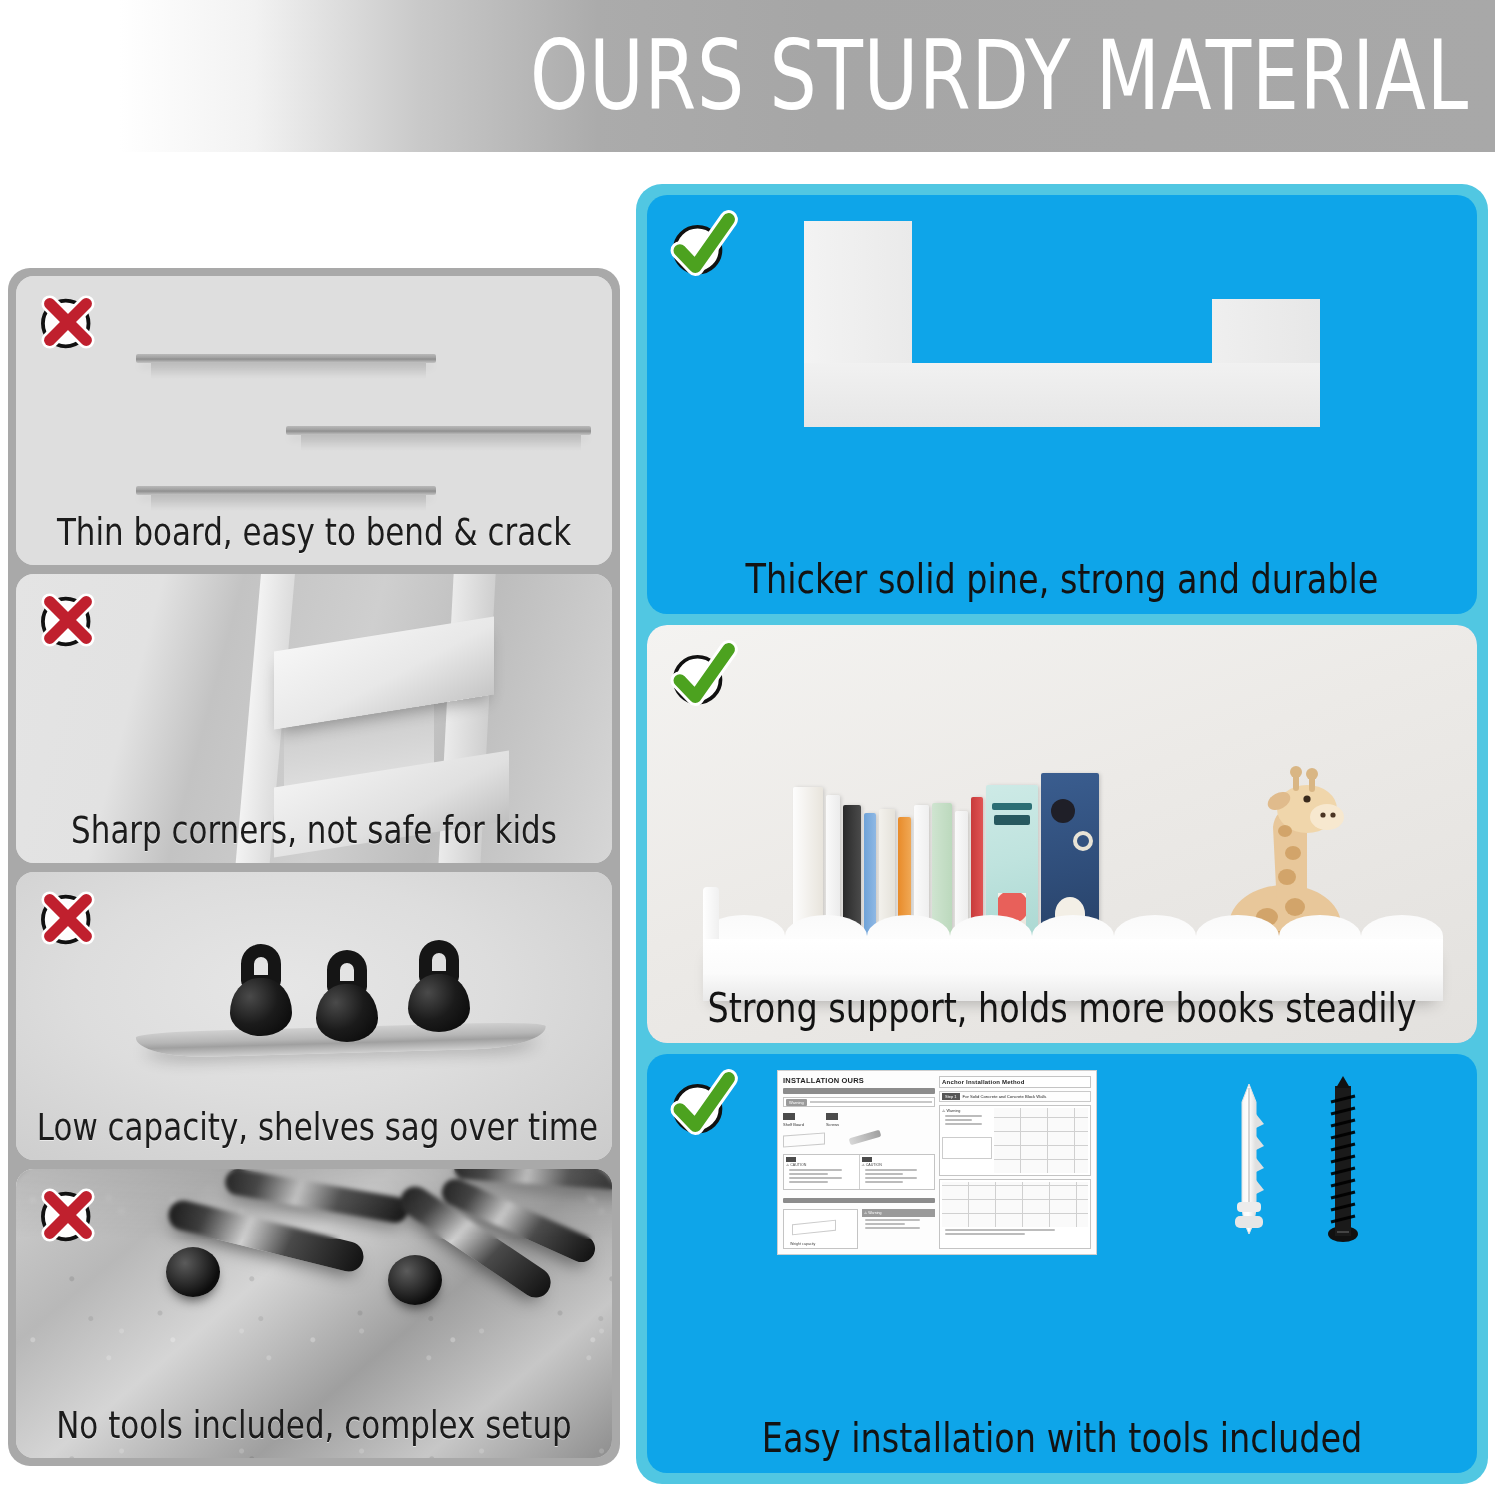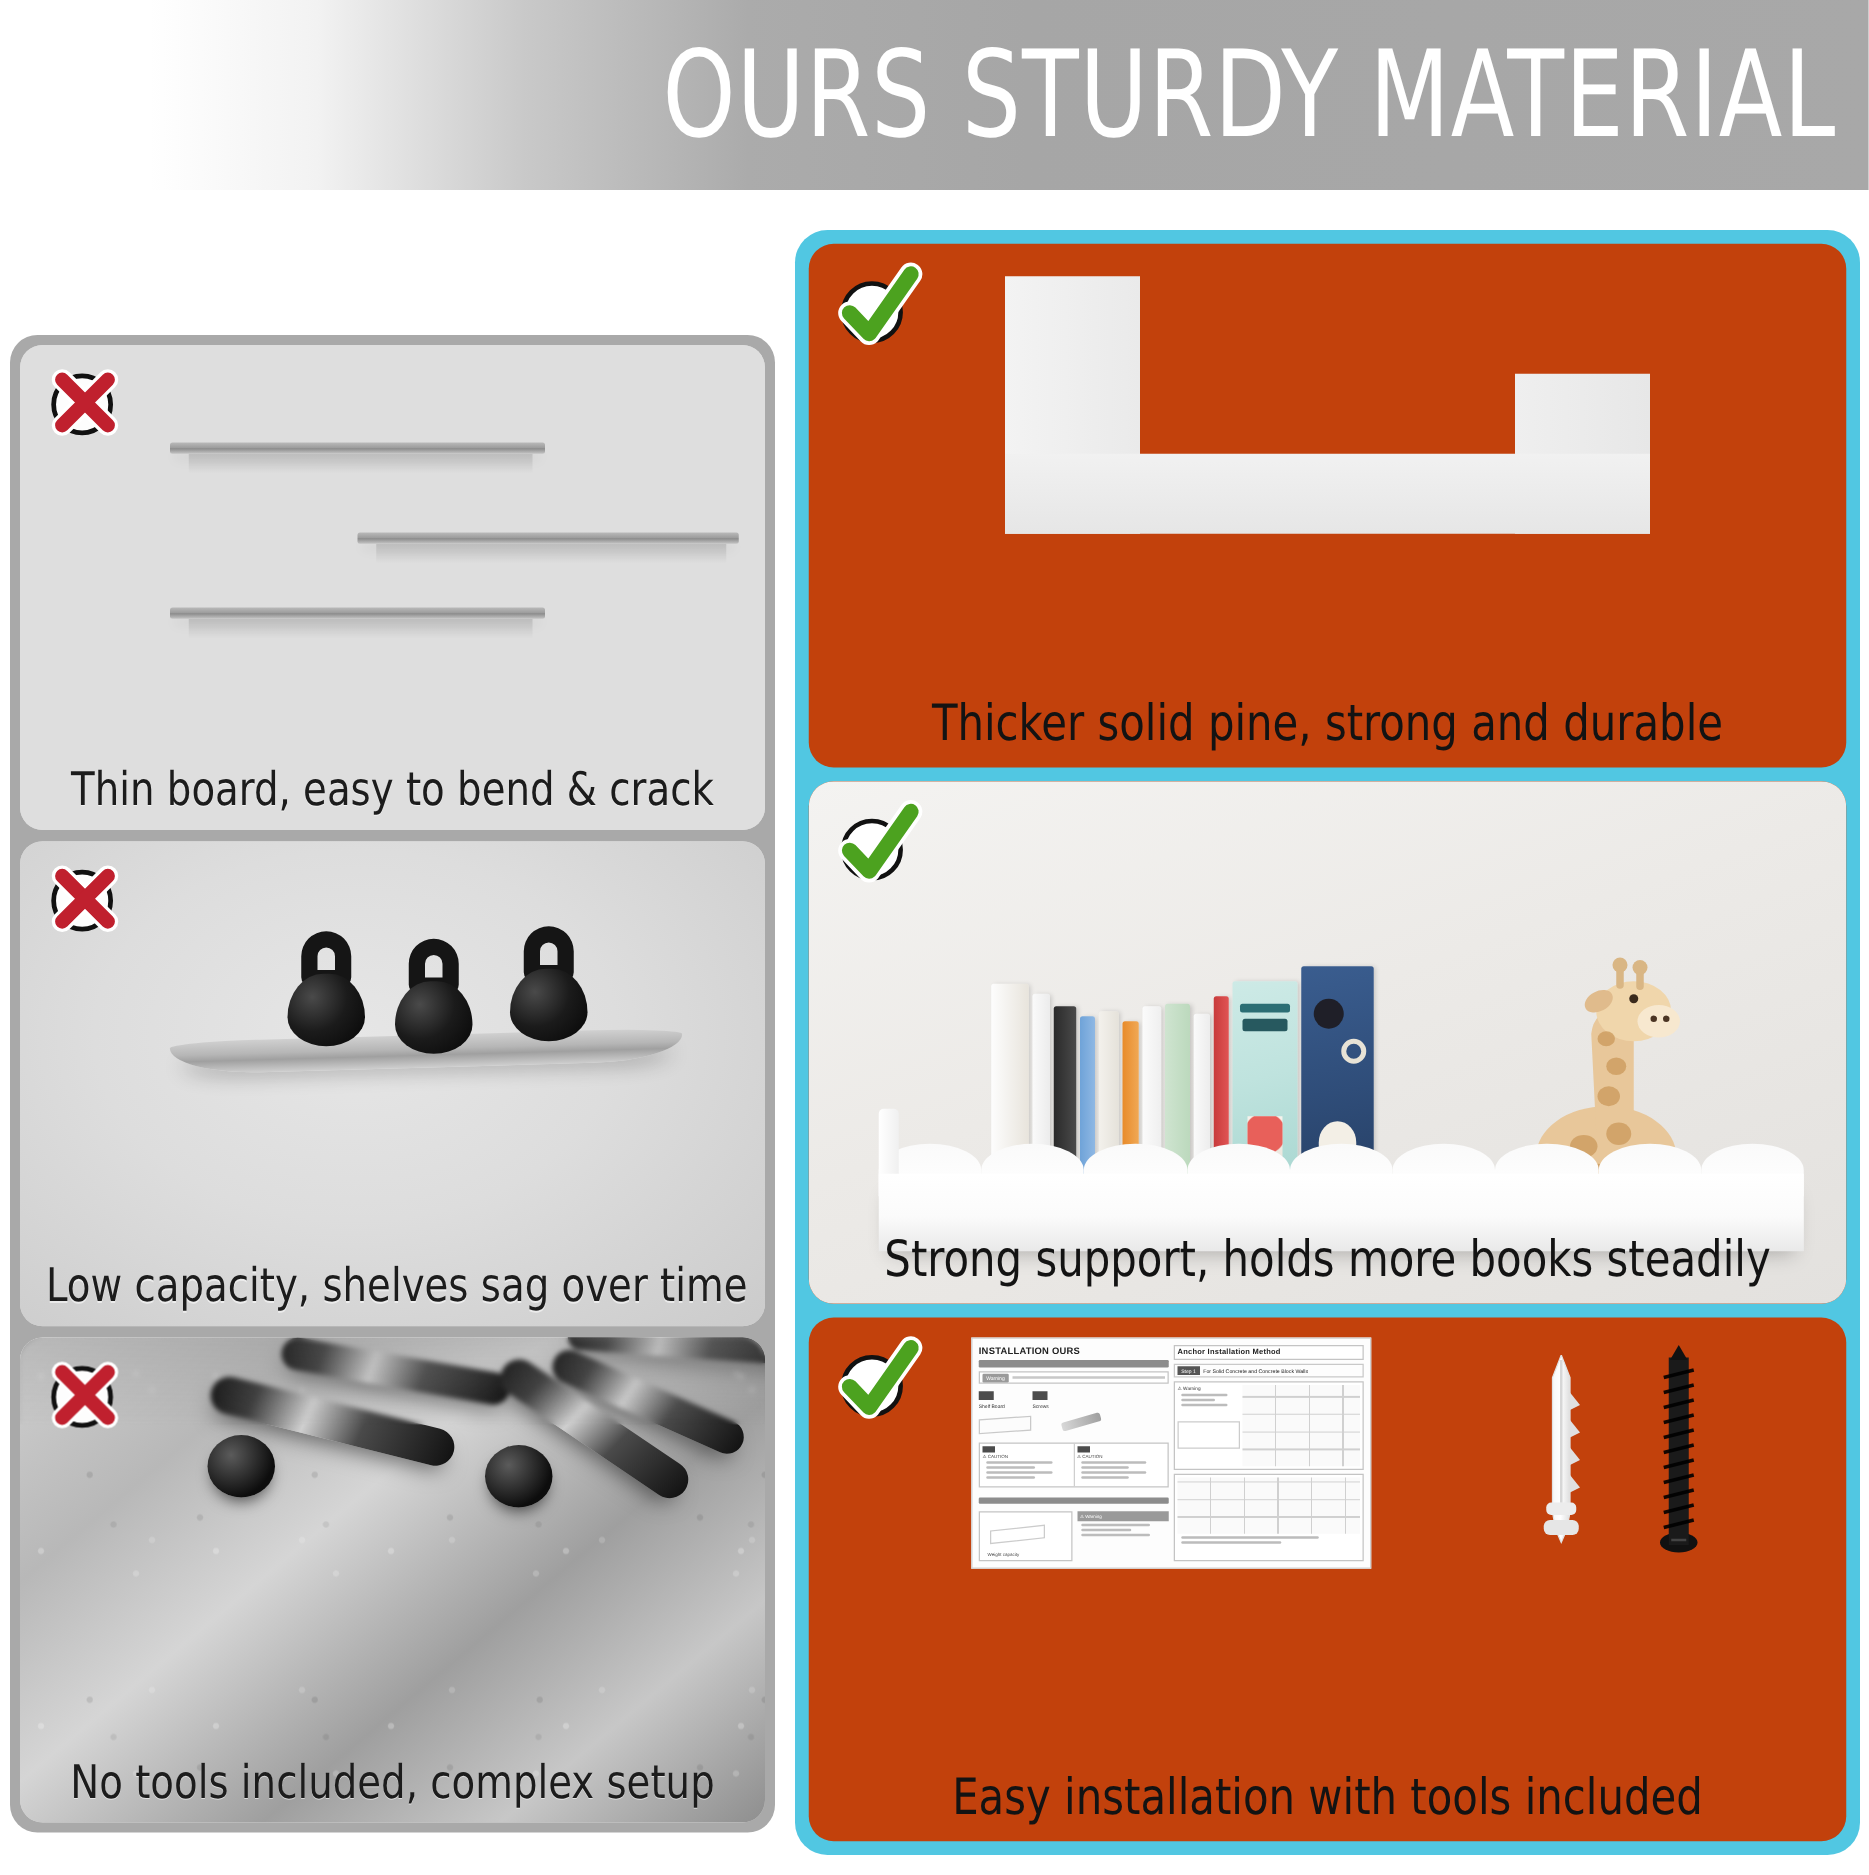--- a/index.html
+++ b/index.html
@@ -120,21 +120,21 @@
   .blurtop{ position:absolute; left:0; top:0; width:100%; height:70px;
     backdrop-filter:blur(2px); background:linear-gradient(to bottom,rgba(120,120,120,.25),rgba(0,0,0,0)); }
 
   
   .pros-panel{
     position:absolute; left:636px; top:184px; width:852px; height:1300px;
     background:#51c7e2; border-radius:26px; padding:11px;
     display:flex; flex-direction:column; gap:11px;
   }
   .pro-card{
-    position:relative; flex:1; background:#c2410c; border-radius:20px;
+    position:relative; flex:1; background:#0ea5e9; border-radius:20px;
     overflow:hidden; display:flex; align-items:flex-end; justify-content:center;
   }
   .pro-caption{ color:#131313; font-size:40px; padding-bottom:14px; }
 
   
   .u-wrap{ position:absolute; left:0; right:0; top:26px; height:210px; }
   .u-left{ position:absolute; left:50%; margin-left:-258px; top:0; width:108px; height:206px;
     background:linear-gradient(to right,#f3f3f3,#eaeaea); }
   .u-right{ position:absolute; left:50%; margin-left:150px; top:78px; width:108px; height:128px;
     background:linear-gradient(to right,#efefef,#e7e7e7); }
@@ -217,20 +217,42 @@
           </g>
           <g stroke="#c0202e" stroke-width="15" stroke-linecap="round">
             <line x1="26" y1="26" x2="74" y2="74"></line>
               <line x1="74" y1="26" x2="26" y2="74"></line>
           </g>
         </svg>
       </div>
       <div class="con-caption caption-shadow">Thin board, easy to bend &amp; crack</div>
     </div>
 
+    <div class="con-card">
+      <div class="c2-bg"></div>
+      <div class="c2-pillar c2-p1"></div>
+      <div class="c2-pillar c2-p2"></div>
+      <div class="c2-back"></div>
+      <div class="c2-shelf"></div>
+      <div class="c2-shelf2"></div>
+      <div class="badge">
+        <svg viewBox="0 0 100 100">
+          <circle cx="47" cy="52" r="30" fill="#fdfdfd" stroke="#111" stroke-width="5"></circle>
+          <g stroke="#ffffff" stroke-width="22" stroke-linecap="round">
+            <line x1="26" y1="26" x2="74" y2="74"></line>
+              <line x1="74" y1="26" x2="26" y2="74"></line>
+          </g>
+          <g stroke="#c0202e" stroke-width="15" stroke-linecap="round">
+            <line x1="26" y1="26" x2="74" y2="74"></line>
+              <line x1="74" y1="26" x2="26" y2="74"></line>
+          </g>
+        </svg>
+      </div>
+      <div class="con-caption caption-shadow">Sharp corners, not safe for kids</div>
+    </div>
 
     <div class="con-card">
       <div class="c3-bg"></div>
       <div class="sag-shelf"></div>
       <div class="kb kb1">
           <div class="handle"></div>
           <div class="body"></div>
         </div>
       <div class="kb kb2">
           <div class="handle"></div>

